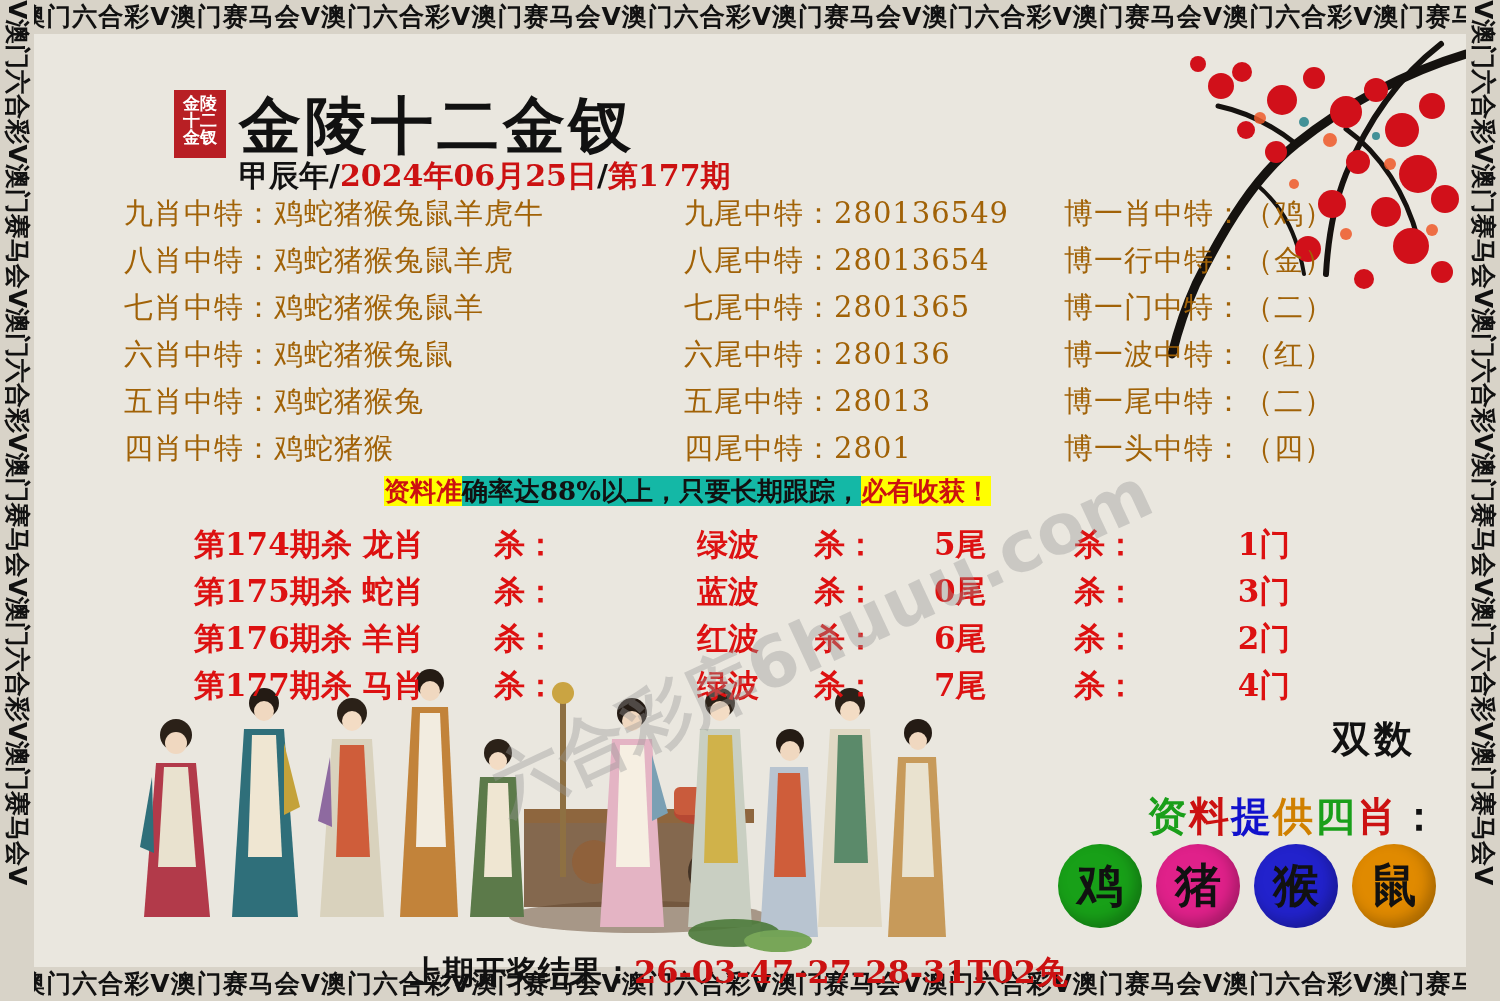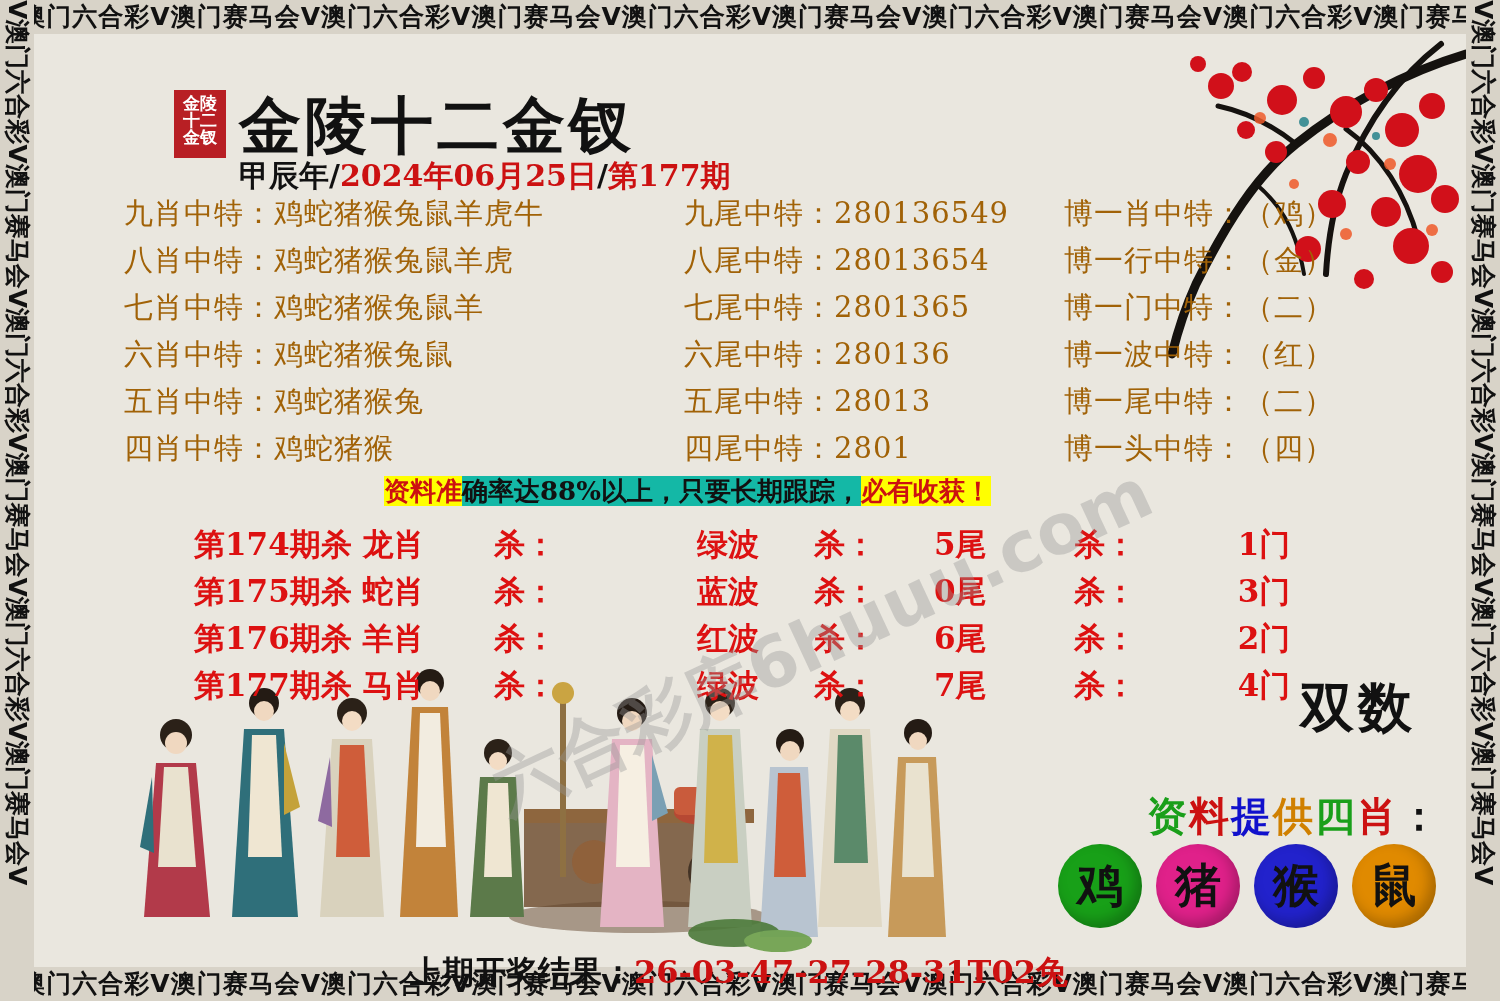--- a/index.html
+++ b/index.html
@@ -161,22 +161,22 @@
   .k5 { position: absolute; left: 780px; width: 140px; }
   .k6 { position: absolute; left: 920px; width: 120px; }
   .k7 { position: absolute; left: 1040px; width: 140px; text-align: center; }
 
   
   .painting { position: absolute; left: 60px; bottom: 10px; width: 880px; height: 330px; z-index: 10; }
 
   
   .promo-double {
     position: absolute;
-    right: 50px; top: 638px;
-    font-size: 54px;
+    right: 50px; top: 680px;
+    font-size: 38px;
     font-weight: bold;
     color: #111;
     font-family: "DejaVu Serif", "Liberation Serif", serif;
     z-index: 20;
     letter-spacing: 4px;
   }
   .promo-line {
     position: absolute;
     right: 25px; top: 755px;
     font-size: 40px;

